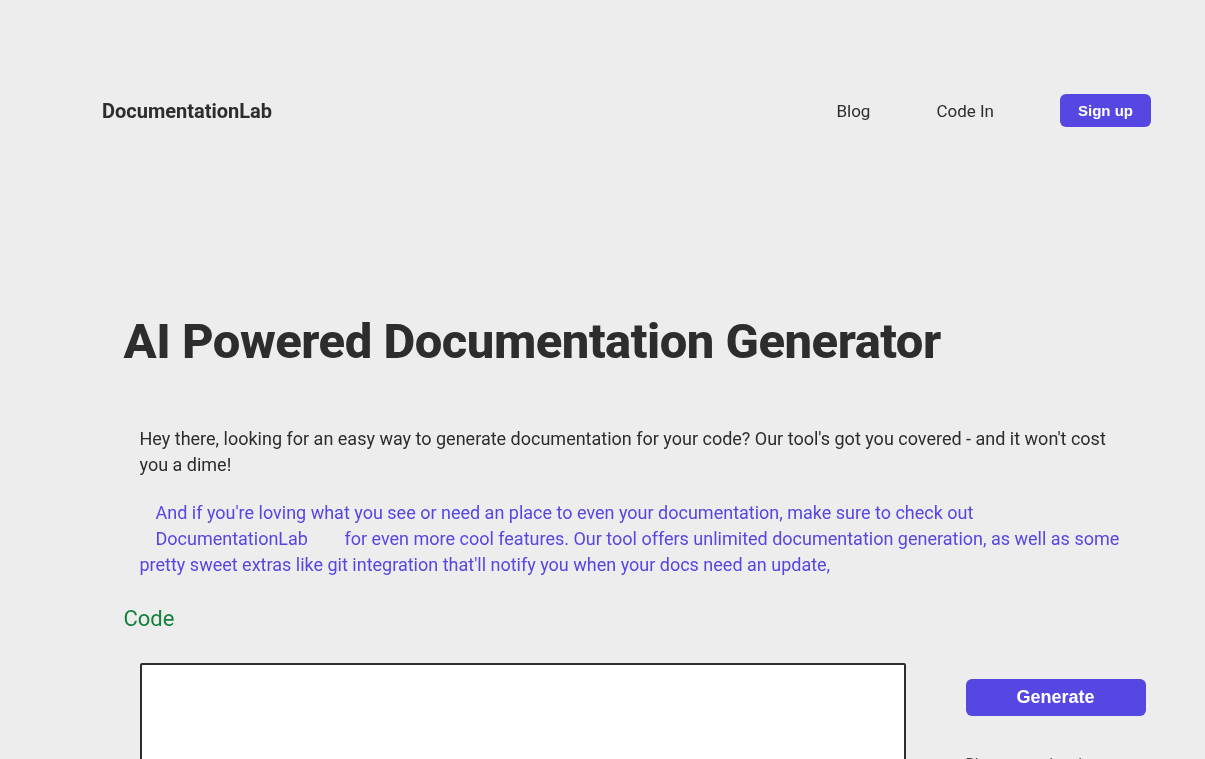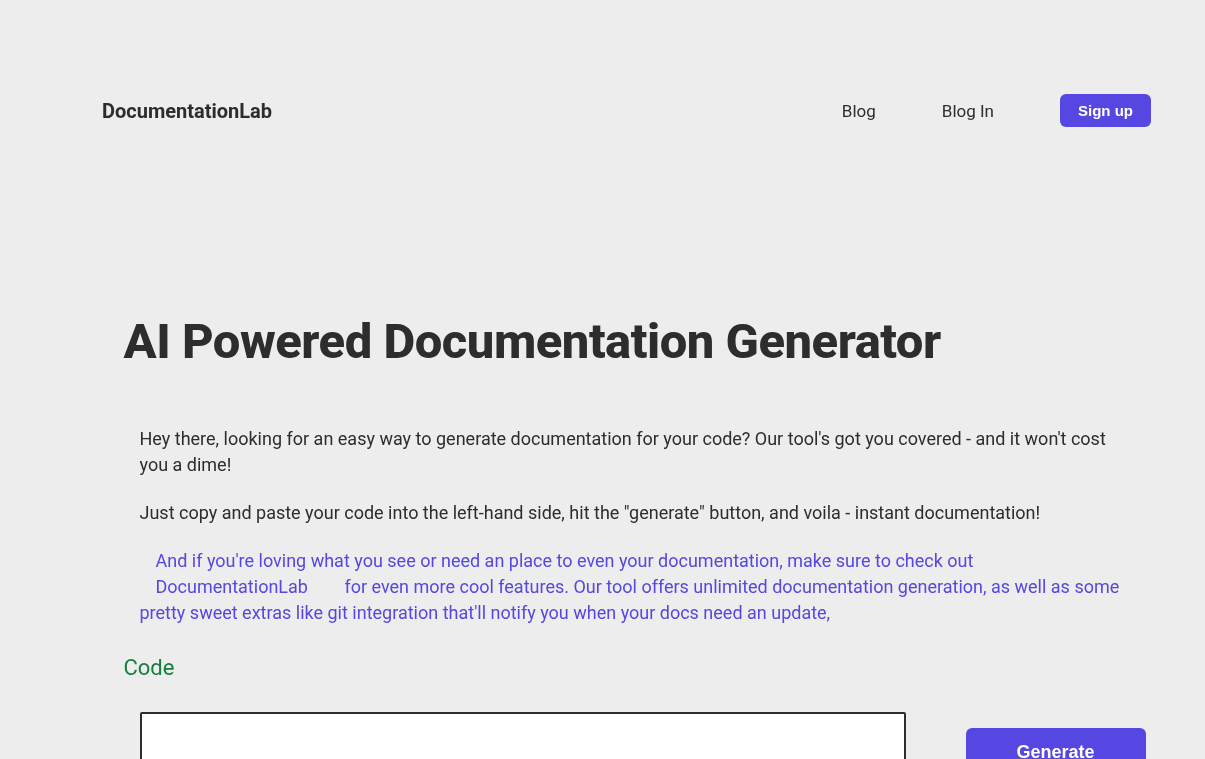--- a/index.html
+++ b/index.html
@@ -101,51 +101,50 @@
     .side-panel {
       width: 180px;
       display: flex;
       flex-direction: column;
     }
     .generate-btn {
       background-color: #5647e2;
       color: #fff;
       border: none;
       border-radius: 6px;
-      padding: 14px 10px;
+      padding: 8px 10px;
       font-size: 18px;
       font-weight: 700;
       cursor: pointer;
       width: 100%;
     }
     .note {
       font-size: 14.5px;
       line-height: 2.0;
       color: #444;
       margin-top: 18px;
     }
   </style>
 </head>
 <body>
 
 <div class="header">
   <div class="logo">DocumentationLab</div>
   <div class="nav">
     <a class="nav-link">Blog</a>
-    <a class="nav-link">Blog In</a>
+    <a class="nav-link">Code In</a>
     <button class="signup-btn">Sign up</button>
   </div>
 </div>
 
 <div class="main">
   <h1 class="page-title">AI Powered Documentation Generator</h1>
 
   <div class="intro">
     <p>Hey there, looking for an easy way to generate documentation for your code? Our tool's got you covered - and it won't cost you a dime!</p>
-    <p>Just copy and paste your code into the left-hand side, hit the "generate" button, and voila - instant documentation!</p>
     <p class="promo">
       <span>And if you're loving what you see or need an place to even your documentation, make sure to check out </span><a>DocumentationLab</a><span> for even more cool features. Our tool offers unlimited documentation generation, as well as some pretty sweet extras like git integration that'll notify you when your docs need an update,</span>
     </p>
   </div>
 
   <div class="code-label">Code</div>
 
   <div class="workspace">
     <textarea class="code-input" value="" style=""></textarea>
     <div class="side-panel">

